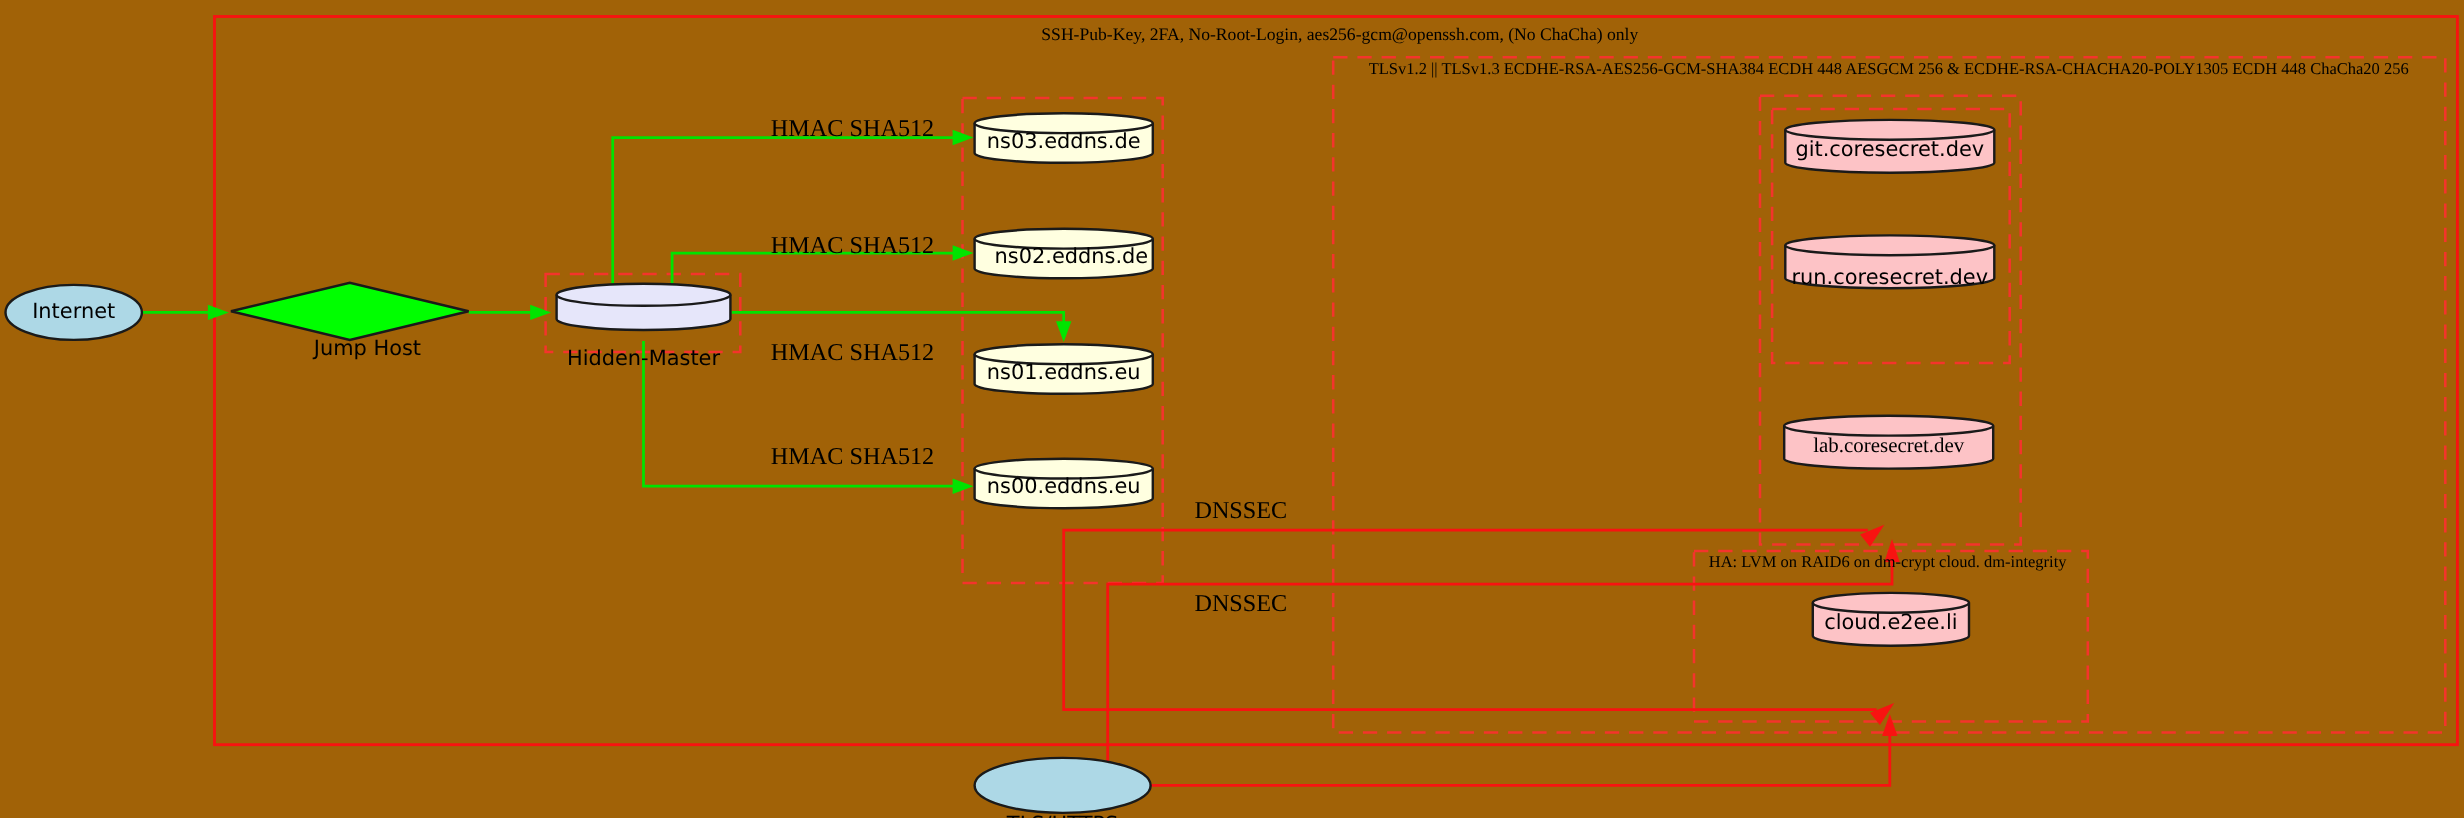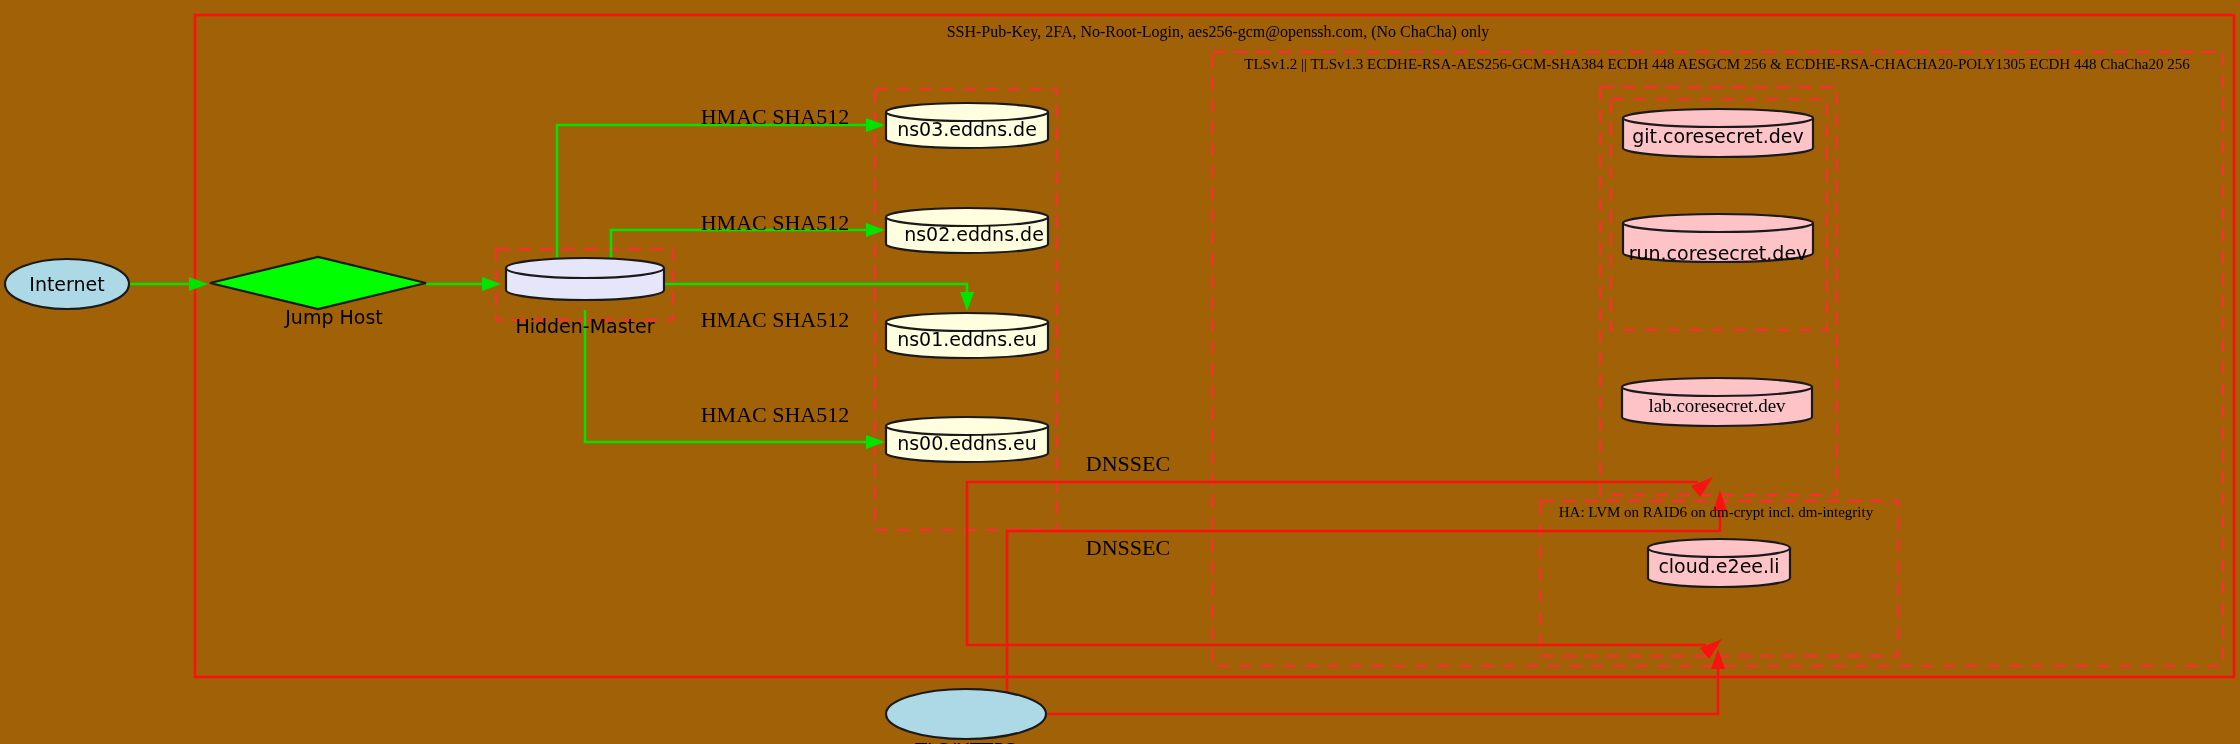--- a/index.html
+++ b/index.html
@@ -93,21 +93,21 @@
     <path d="M1622,387 A95,9 0 0 0 1812,387" fill="none" stroke="#1a1a1a" stroke-width="2.2"></path>
 
     <path d="M1648,548 A71,9 0 0 1 1790,548 L1790,578 A71,9 0 0 1 1648,578 Z" fill="#fdc3c6" stroke="#1a1a1a" stroke-width="2.2"></path>
     <path d="M1648,548 A71,9 0 0 0 1790,548" fill="none" stroke="#1a1a1a" stroke-width="2.2"></path>
 
     <ellipse cx="966" cy="714" rx="80" ry="25" fill="#add8e6" stroke="#1a1a1a" stroke-width="2.2"></ellipse>
   </svg>
 
   <div class="lbl ssh-lbl" style="left:1218px; top:32px;">SSH-Pub-Key, 2FA, No-Root-Login, aes256-gcm@openssh.com, (No ChaCha) only</div>
   <div class="lbl tls-lbl" style="left:1717px; top:64px;">TLSv1.2 || TLSv1.3 ECDHE-RSA-AES256-GCM-SHA384 ECDH 448 AESGCM 256 &amp; ECDHE-RSA-CHACHA20-POLY1305 ECDH 448 ChaCha20 256</div>
-  <div class="lbl ha-lbl" style="left:1716px; top:512px;">HA: LVM on RAID6 on dm-crypt incl. dm-integrity</div>
+  <div class="lbl ha-lbl" style="left:1716px; top:512px;">HA: LVM on RAID6 on dm-crypt cloud. dm-integrity</div>
 
   <div class="lbl edge-lbl" style="left:775px;  top:117px;">HMAC SHA512</div>
   <div class="lbl edge-lbl" style="left:775px;  top:223px;">HMAC SHA512</div>
   <div class="lbl edge-lbl" style="left:775px;  top:320px;">HMAC SHA512</div>
   <div class="lbl edge-lbl" style="left:775px;  top:415px;">HMAC SHA512</div>
   <div class="lbl edge-lbl" style="left:1128px; top:464px;">DNSSEC</div>
   <div class="lbl edge-lbl" style="left:1128px; top:548px;">DNSSEC</div>
 
   <div class="lbl node-lbl" style="left:67px;   top:284px;">Internet</div>
   <div class="lbl node-lbl" style="left:334px;  top:283px;margin-top:34px;">Jump Host</div>

